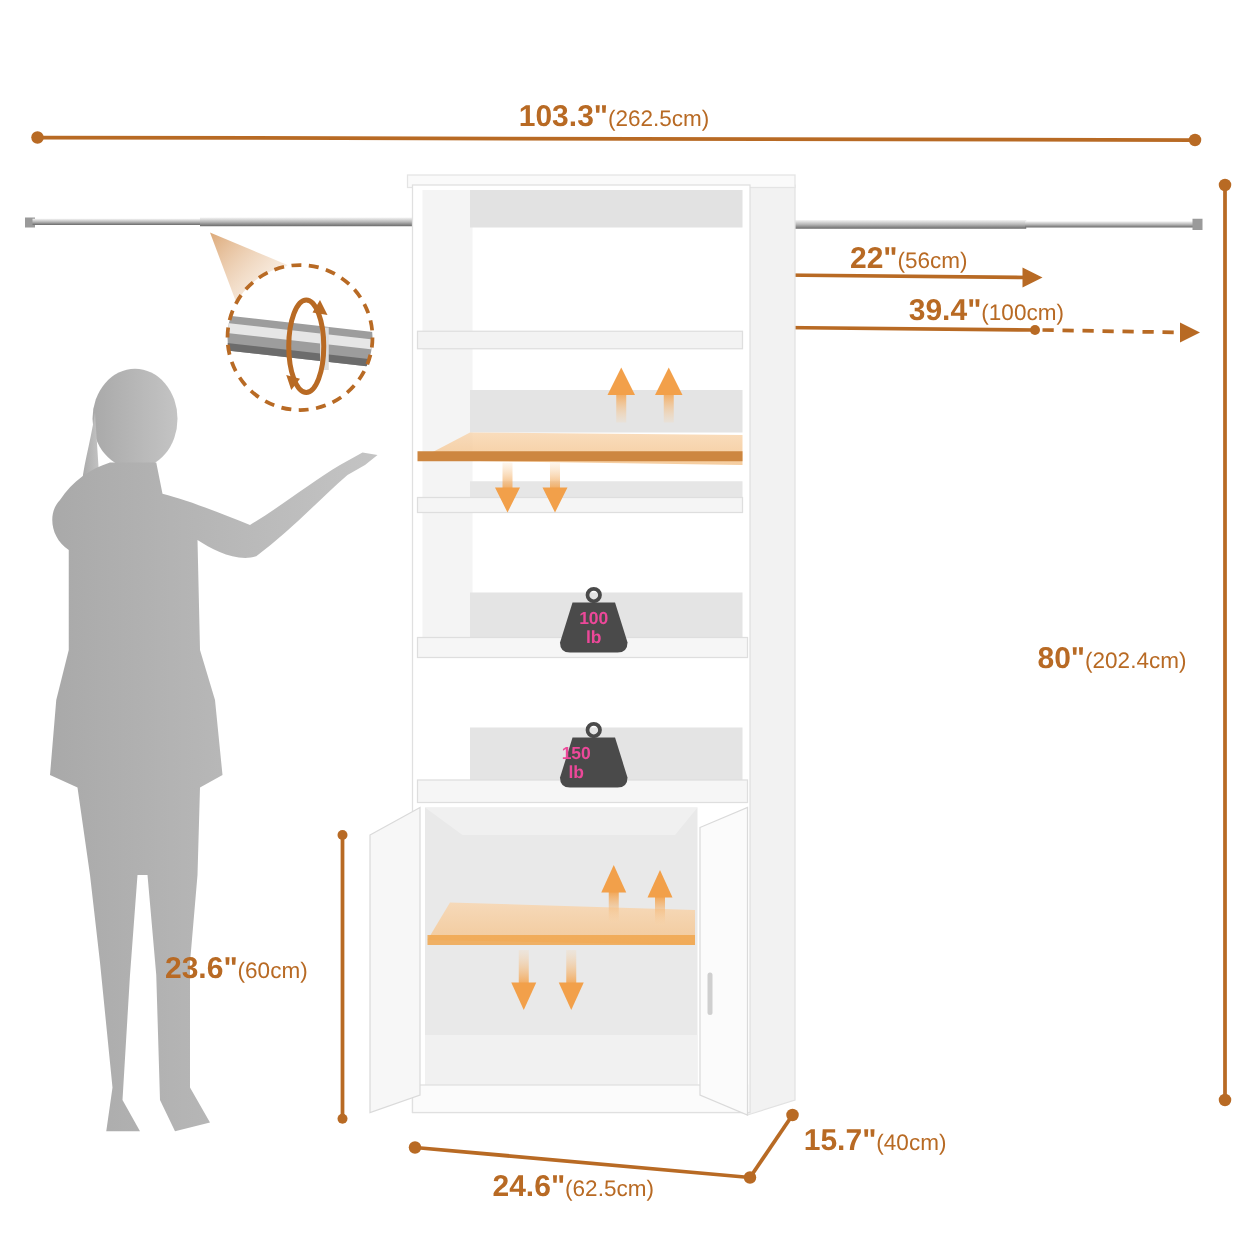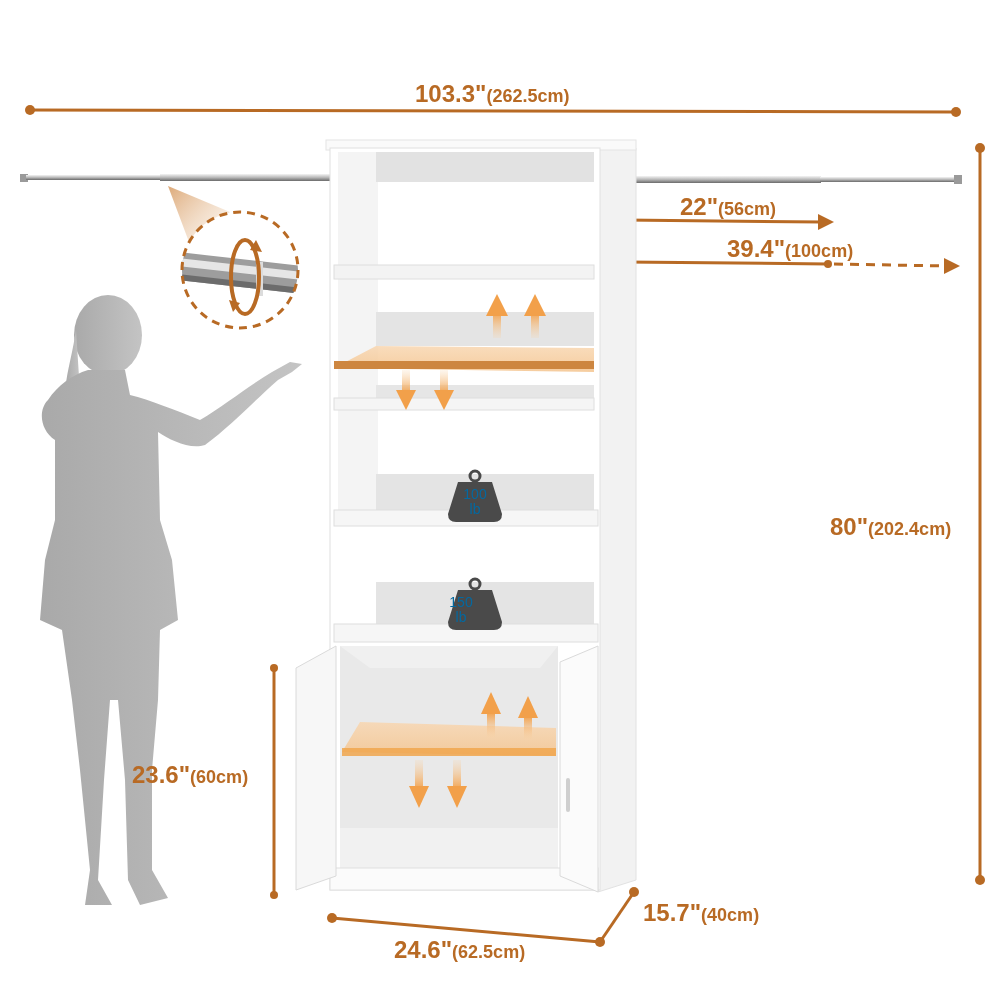--- a/index.html
+++ b/index.html
@@ -1,21 +1,21 @@
 <!DOCTYPE html>
 <html><head>
 <meta charset="utf-8">
 <style>
   html,body{margin:0;padding:0;background:#ffffff;}
   body{width:1000px;height:1000px;position:relative;overflow:hidden;font-family:"Liberation Sans",sans-serif;}
   svg{position:absolute;left:0;top:0;}
   .lbl{position:absolute;color:#b86a24;white-space:nowrap;line-height:1;}
   .lbl .big{font-weight:bold;font-size:24px;}
-  .lbl .small{font-size:18px;font-weight:bold;}
-  .weight{position:absolute;color:#0369a1;font-weight:normal;font-size:14px;text-align:center;line-height:15px;width:50px;}
+  .lbl .small{font-size:18px;font-weight:normal;}
+  .weight{position:absolute;color:#ec4899;font-weight:bold;font-size:14px;text-align:center;line-height:15px;width:50px;}
 </style>
 </head>
 <body>
 
 <svg width="1000" height="1000" viewBox="0 0 1000 1000">
   <defs>
     <linearGradient id="rodGrad" x1="0" y1="0" x2="0" y2="1">
       <stop offset="0" stop-color="#f4f4f4"></stop>
       <stop offset="0.5" stop-color="#b8b8b8"></stop>
       <stop offset="1" stop-color="#6a6a6a"></stop>

